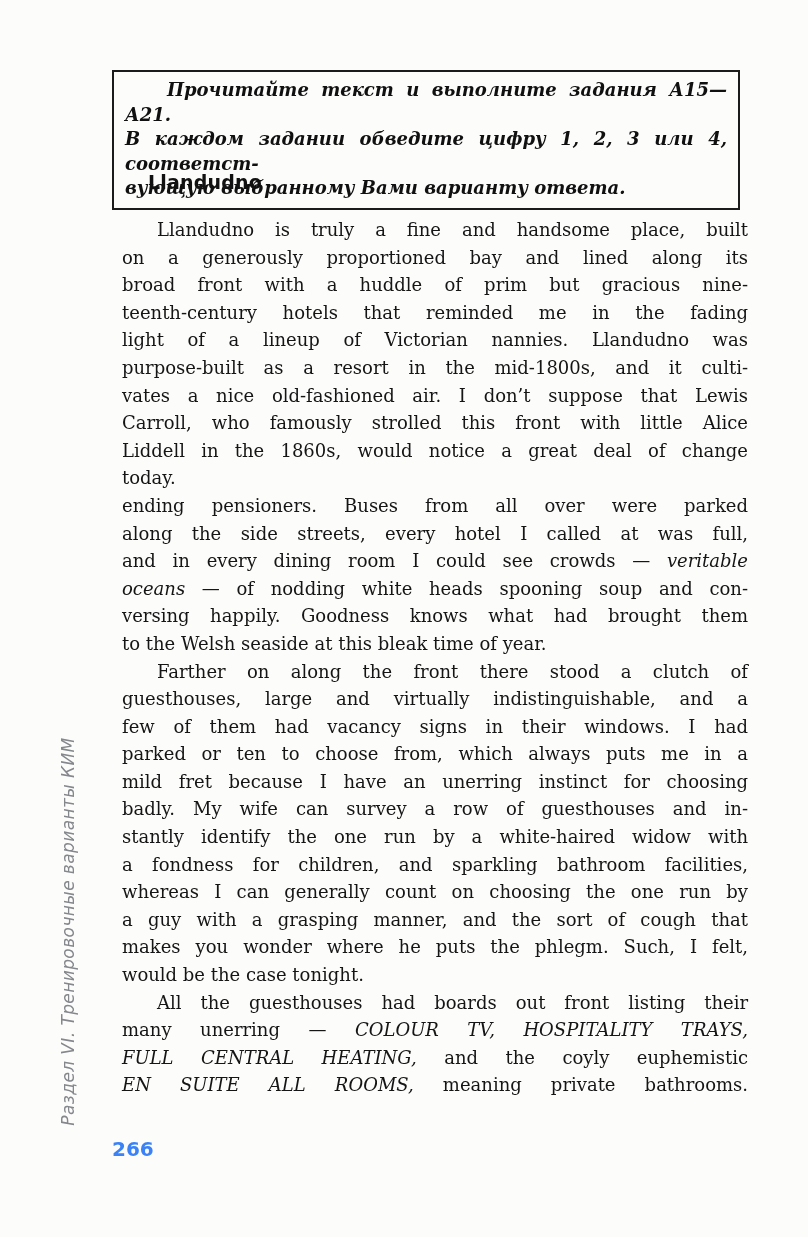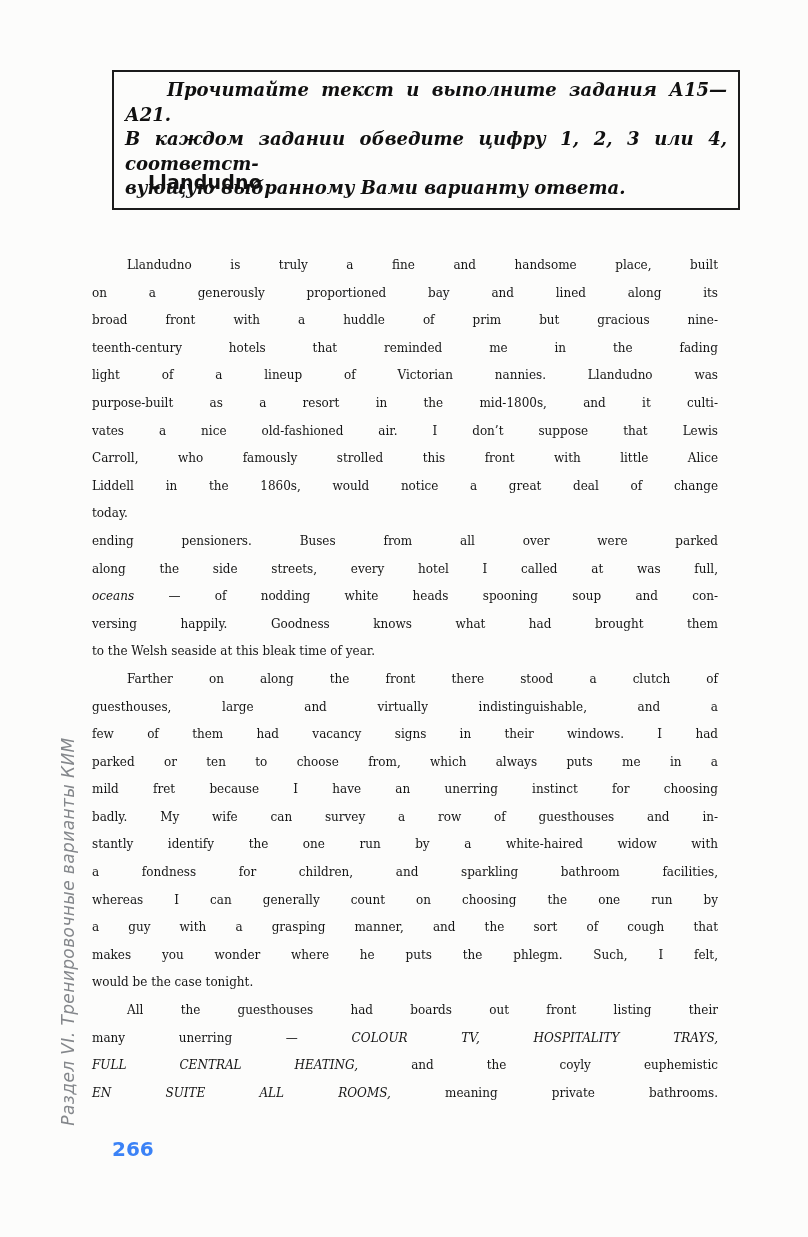--- a/index.html
+++ b/index.html
@@ -51,27 +51,26 @@
     margin: 0;
     font-family: "DejaVu Sans", "Liberation Sans", sans-serif;
     font-size: 19px;
     font-weight: bold;
     color: #111111;
     letter-spacing: 0.2px;
   }
   
   .article-body {
     position: absolute;
-    left: 92px;
+    left: 122px;
     top: 216px;
     width: 626px;
-    font-size: 12px;
+    font-size: 18px;
     line-height: 27.6px;
     color: #151515;
-    margin-top: 36px;
   }
   .paragraph { margin: 0; }
   .article-body .text-line.indent { text-indent: 35px; }
   
   .sidebar-label {
     position: absolute;
     left: 58px;
     top: 1128px;
     width: 393px;
     transform-origin: 0 0;
@@ -118,20 +117,21 @@
         <div class="text-line"><span>light of a lineup of Victorian nannies. Llandudno was</span></div>
         <div class="text-line"><span>purpose-built as a resort in the mid-1800s, and it culti-</span></div>
         <div class="text-line"><span>vates a nice old-fashioned air. I don’t suppose that Lewis</span></div>
         <div class="text-line"><span>Carroll, who famously strolled this front with little Alice</span></div>
         <div class="text-line"><span>Liddell in the 1860s, would notice a great deal of change</span></div>
         <div class="text-line last"><span>today.</span></div>
       </div>
       <div class="paragraph">
         <div class="text-line"><span>ending pensioners. Buses from all over were parked</span></div>
         <div class="text-line"><span>along the side streets, every hotel I called at was full,</span></div>
+        <div class="text-line"><span>and in every dining room I could see crowds — </span><i>veritable</i></div>
         <div class="text-line"><i>oceans</i><span> — of nodding white heads spooning soup and con-</span></div>
         <div class="text-line"><span>versing happily. Goodness knows what had brought them</span></div>
         <div class="text-line last"><span>to the Welsh seaside at this bleak time of year.</span></div>
       </div>
       <div class="paragraph">
         <div class="text-line indent"><span>Farther on along the front there stood a clutch of</span></div>
         <div class="text-line"><span>guesthouses, large and virtually indistinguishable, and a</span></div>
         <div class="text-line"><span>few of them had vacancy signs in their windows. I had</span></div>
         <div class="text-line"><span>parked or ten to choose from, which always puts me in a</span></div>
         <div class="text-line"><span>mild fret because I have an unerring instinct for choosing</span></div>

